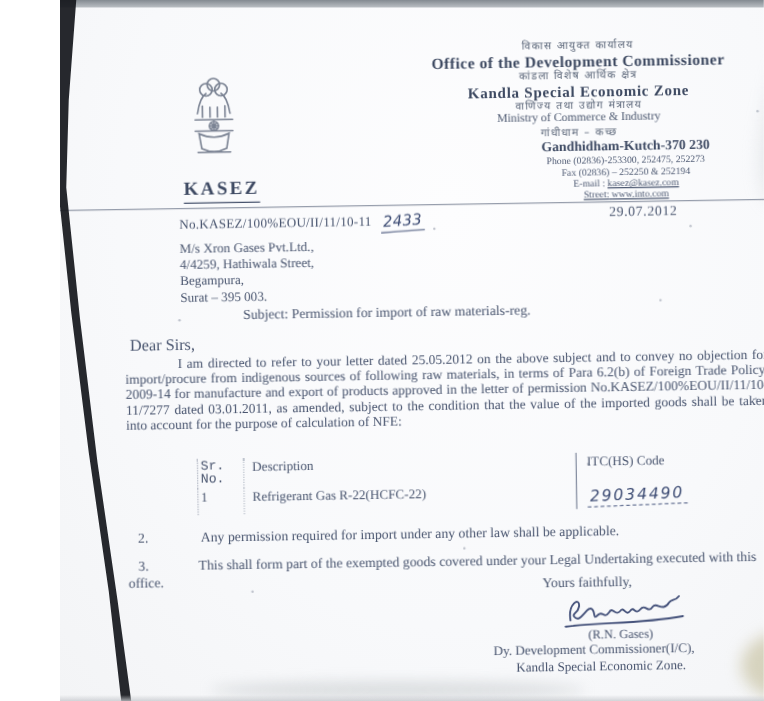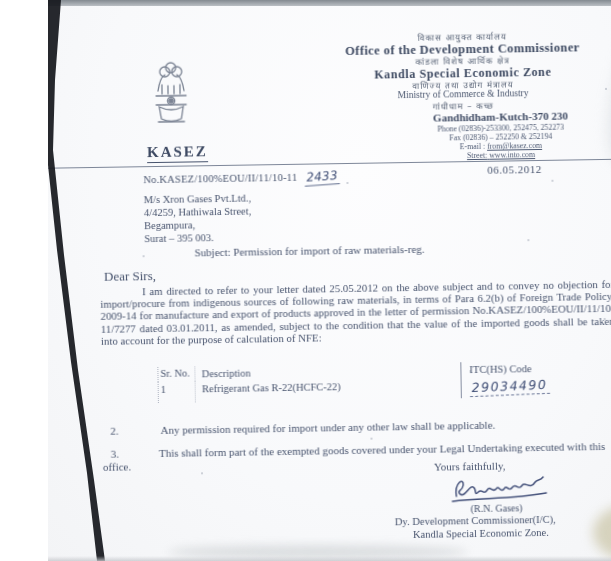--- a/index.html
+++ b/index.html
@@ -47,21 +47,21 @@
   .subject{left:147px;top:244px;font-size:11px;}
   .salutation{left:56px;top:265px;font-size:13px;}
   .bodypara{left:52px;top:282px;width:514px;font-size:10.8px;line-height:12.2px;
     text-align:justify;text-indent:42px;}
   
   .mtable{left:108px;top:364px;width:434px;font-size:10.5px;}
   .trow{display:flex;}
   .c-sr{width:34px;padding:2px 2px;border-left:1px dotted rgba(84,96,122,.45);}
   .c-desc{width:266px;padding:2px 6px;border-left:1px dotted rgba(84,96,122,.35);}
   .c-code{width:120px;padding:2px 8px;border-left:1.2px solid rgba(84,96,122,.7);}
-  .thead .c-sr{line-height:10px;}
+  .thead .c-sr{line-height:10px;font-family:Liberation Mono, monospace;}
   .codehand{display:inline-block;font-size:12.5px;letter-spacing:1.5px;transform:rotate(-1.5deg);
     border-bottom:1.6px dashed rgba(62,78,120,.75);padding:0 2px 1px;}
   
   .para{font-size:11px;width:514px;line-height:12.5px;}
   .p2{left:60px;top:421px;}
   .p3{left:52px;top:444px;}
   .pnum{margin-right:42px;}
   .p3 .pnum{margin-left:8px;margin-right:40px;}
   .closing{left:383px;top:462px;font-size:11px;}
   .sig{left:398px;top:476px;}
@@ -88,21 +88,21 @@
       <span class="lh-office">Office of the Development Commissioner</span>
       <span class="hindi">कांडला विशेष आर्थिक क्षेत्र</span>
       <span class="lh-zone">Kandla Special Economic Zone</span>
       <span class="hindi">वाणिज्य तथा उद्योग मंत्रालय</span>
       <span class="lh-ministry">Ministry of Commerce &amp; Industry</span>
       <span class="hindi">गांधीधाम – कच्छ</span>
       <div class="contact">
         <span class="lh-addr">Gandhidham-Kutch-370 230</span>
         <span class="lh-small">Phone (02836)-253300, 252475, 252273</span>
         <span class="lh-small">Fax (02836) – 252250 &amp; 252194</span>
-        <span class="lh-small"><span>E-mail :</span> <span class="uline">from@kasez.com</span></span>
+        <span class="lh-small"><span>E-mail :</span> <span class="uline">kasez@kasez.com</span></span>
         <span class="lh-small uline"><span>Street:</span> <span>www.into.com</span></span>
       </div>
     </div>
 
     <svg class="abs emblem" width="44" height="80" viewBox="0 0 44 80" style="filter:blur(0.4px);opacity:.85;">
       <g stroke="#646e80" fill="none" stroke-width="1.3" stroke-linecap="round">
         <circle cx="16" cy="11" r="5"></circle>
         <circle cx="28" cy="11" r="5"></circle>
         <circle cx="22" cy="7" r="5"></circle>
         <path d="M9,30 Q11,17 16,14"></path>
@@ -117,21 +117,21 @@
       </g>
     </svg>
 
     <div class="abs logo">KASEZ</div>
 
     <div class="abs rule"></div>
 
     <div class="abs refline">
       <span>No.KASEZ/100%EOU/II/11/10-11</span><span class="hand refhand">2433</span>
     </div>
-    <div class="abs date">06.05.2012</div>
+    <div class="abs date">29.07.2012</div>
 
     <div class="abs addressee">
       <span>M/s Xron Gases Pvt.Ltd.,</span>
       <span>4/4259, Hathiwala Street,</span>
       <span>Begampura,</span>
       <span>Surat – 395 003.</span>
     </div>
 
     <div class="abs subject">Subject: Permission for import of raw materials-reg.</div>
     <div class="abs salutation">Dear Sirs,</div>

